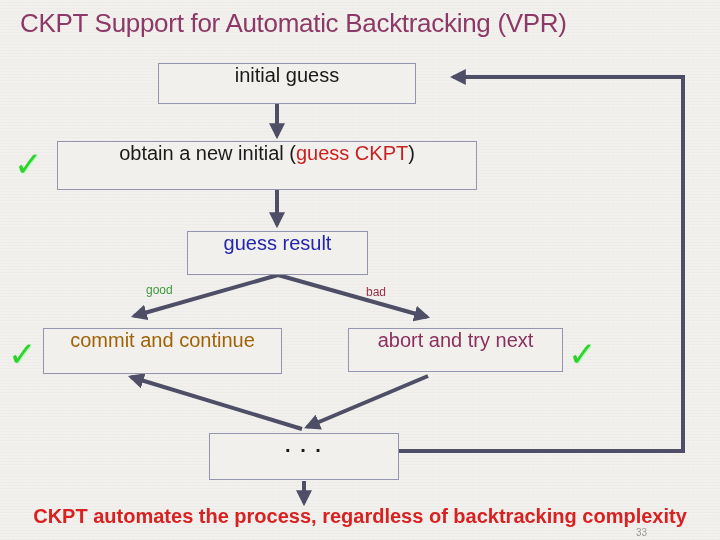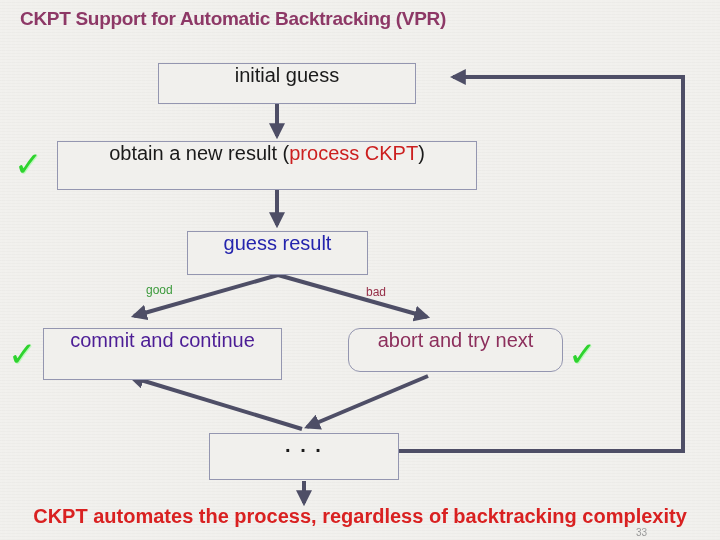--- a/index.html
+++ b/index.html
@@ -7,35 +7,35 @@
     position:relative;width:720px;height:540px;overflow:hidden;
     background:#f1f0ed;
     background-image:
       repeating-linear-gradient(0deg, rgba(120,120,110,0.035) 0 1px, transparent 1px 3px),
       repeating-linear-gradient(90deg, rgba(255,255,255,0.05) 0 2px, transparent 2px 5px);
     font-family:"Liberation Sans", sans-serif;
     color:#1a1a1a;
   }
   .title{
     position:absolute;left:20px;top:8px;width:690px;
-    font-size:19px;font-weight:700;letter-spacing:-0.3px;
+    font-size:26px;font-weight:400;letter-spacing:-0.3px;
     color:#8d3866;white-space:nowrap;
   }
   .arrows{position:absolute;left:0;top:0;z-index:1;}
   .fbox{
     position:absolute;z-index:2;box-sizing:border-box;
     border:1px solid #9496b0;background:#f1f0ed;
     display:flex;align-items:flex-start;justify-content:center;
     font-size:20px;white-space:nowrap;
   }
   .box-initial{left:158px;top:63px;width:258px;height:41px;}
   .box-obtain{left:57px;top:141px;width:420px;height:49px;}
   .box-check{left:187px;top:231px;width:181px;height:44px;color:#2424ad;}
-  .box-commit{left:43px;top:328px;width:239px;height:52px;color:#4c1d95;}
-  .box-abort{left:348px;top:328px;width:215px;height:44px;color:#8c2f5c;border-radius:12px;}
+  .box-commit{left:43px;top:328px;width:239px;height:46px;color:#a16207;}
+  .box-abort{left:348px;top:328px;width:215px;height:44px;color:#8c2f5c;}
   .box-ellipsis{left:209px;top:433px;width:190px;height:47px;font-weight:bold;letter-spacing:2px;}
   .hl-red{color:#cc1f1f;}
   .branch-label{position:absolute;z-index:3;font-size:12px;white-space:nowrap;}
   .label-good{left:146px;top:283px;color:#3c9a3c;}
   .label-bad{left:366px;top:285px;color:#963049;}
   .check{
     position:absolute;z-index:3;
     font-family:"DejaVu Sans", sans-serif;
     font-size:34px;font-weight:bold;color:#2ed32e;
     text-shadow:1px 1px 0 rgba(150,255,150,0.6);
@@ -78,21 +78,21 @@
       <path d="M399,451 L683,451 L683,77 L453,77" marker-end="url(#ah)"></path>
     </g>
   </svg>
 
   <div class="fbox box-initial">
     <span>initial guess</span>
   </div>
 
   <div class="fbox box-obtain">
     <span>
-      <span>obtain a new result (</span><span class="hl-red">process CKPT</span><span>)</span>
+      <span>obtain a new initial (</span><span class="hl-red">guess CKPT</span><span>)</span>
     </span>
   </div>
 
   <div class="fbox box-check">
     <span>guess result</span>
   </div>
 
   <div class="fbox box-commit">
     <span>commit and continue</span>
   </div>

